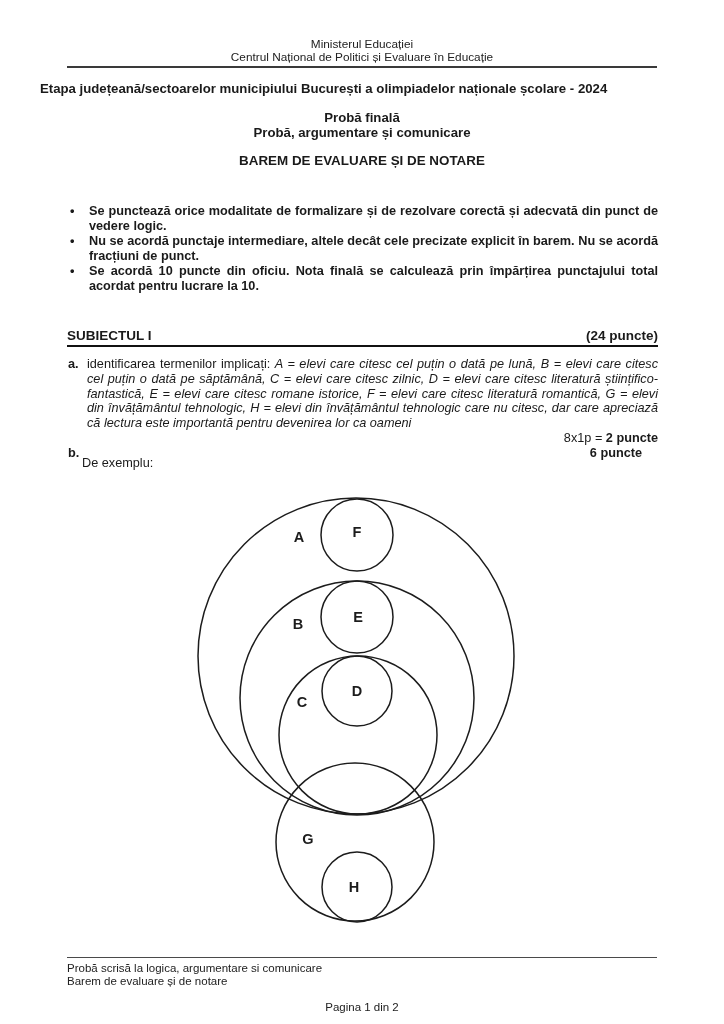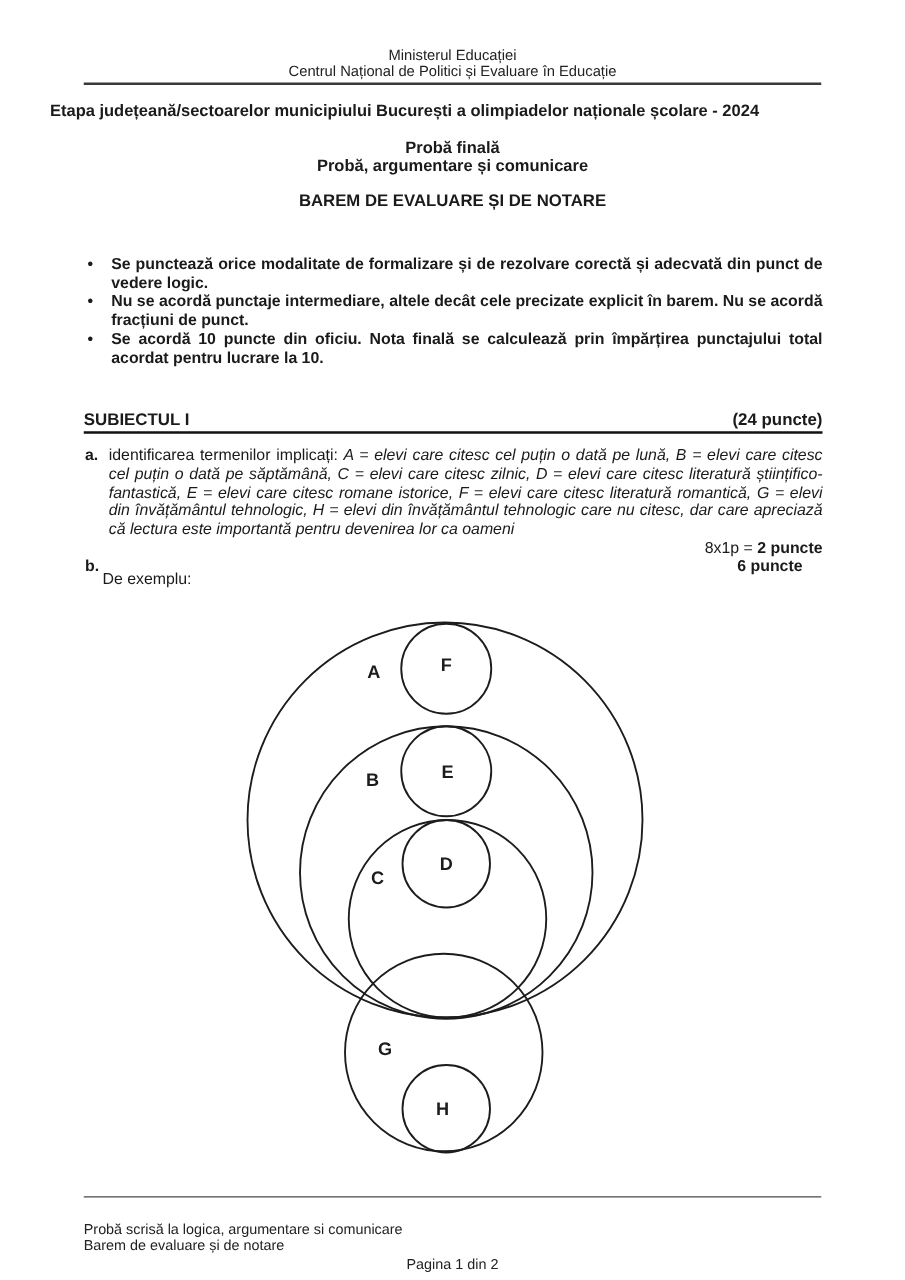--- a/index.html
+++ b/index.html
@@ -96,26 +96,26 @@
   .venn text {
     font-family: "Liberation Sans", sans-serif;
     font-weight: bold;
     font-size: 14.5px;
     text-anchor: middle;
   }
   .doc-footer {
     position: absolute;
     top: 957px; left: 67px; right: 67px;
     border-top: 1.5px solid #4a4a4a;
-    padding-top: 20px;
+    padding-top: 4px;
     font-size: 11.5px;
     line-height: 12.8px;
     color: #222;
   }
-  .doc-footer .page-num { text-align: center; margin-top: 2px; }
+  .doc-footer .page-num { text-align: center; margin-top: 13px; }
 </style>
 </head>
 <body>
 
 <div class="page">
 
   <header class="doc-header">
     <div>Ministerul Educației</div>
     <div>Centrul Național de Politici și Evaluare în Educație</div>
   </header>

